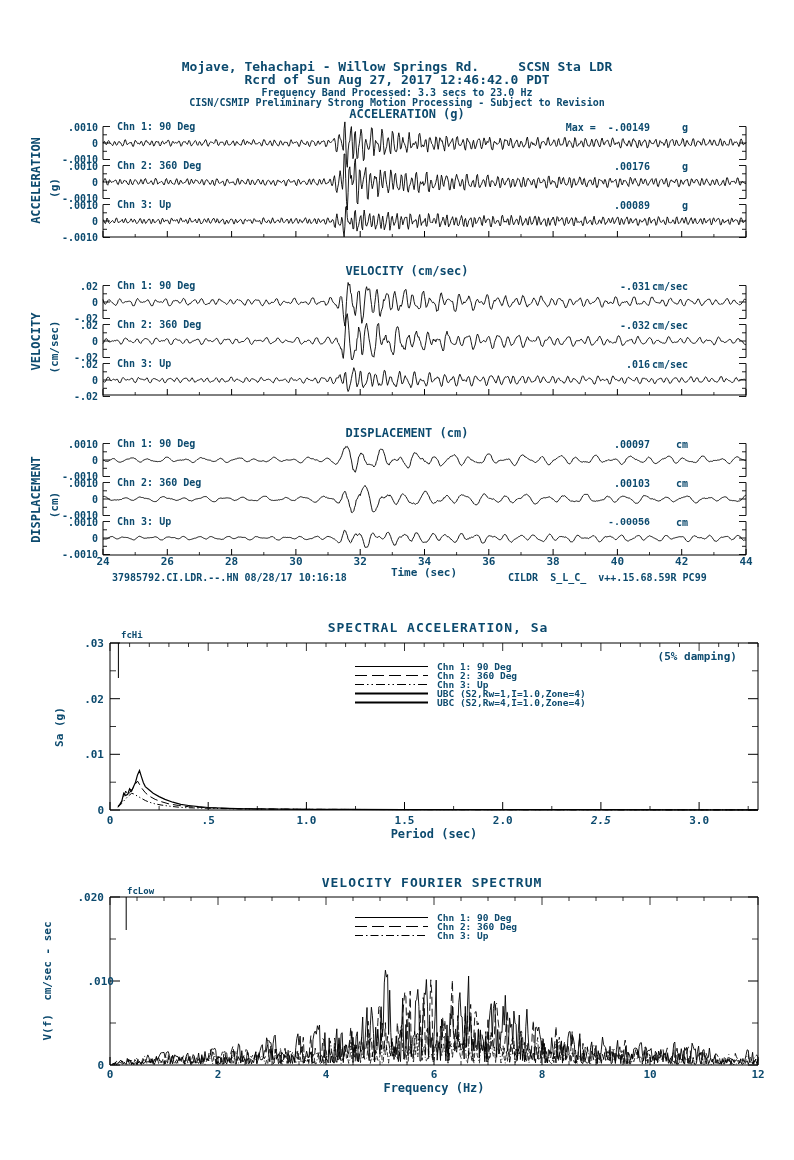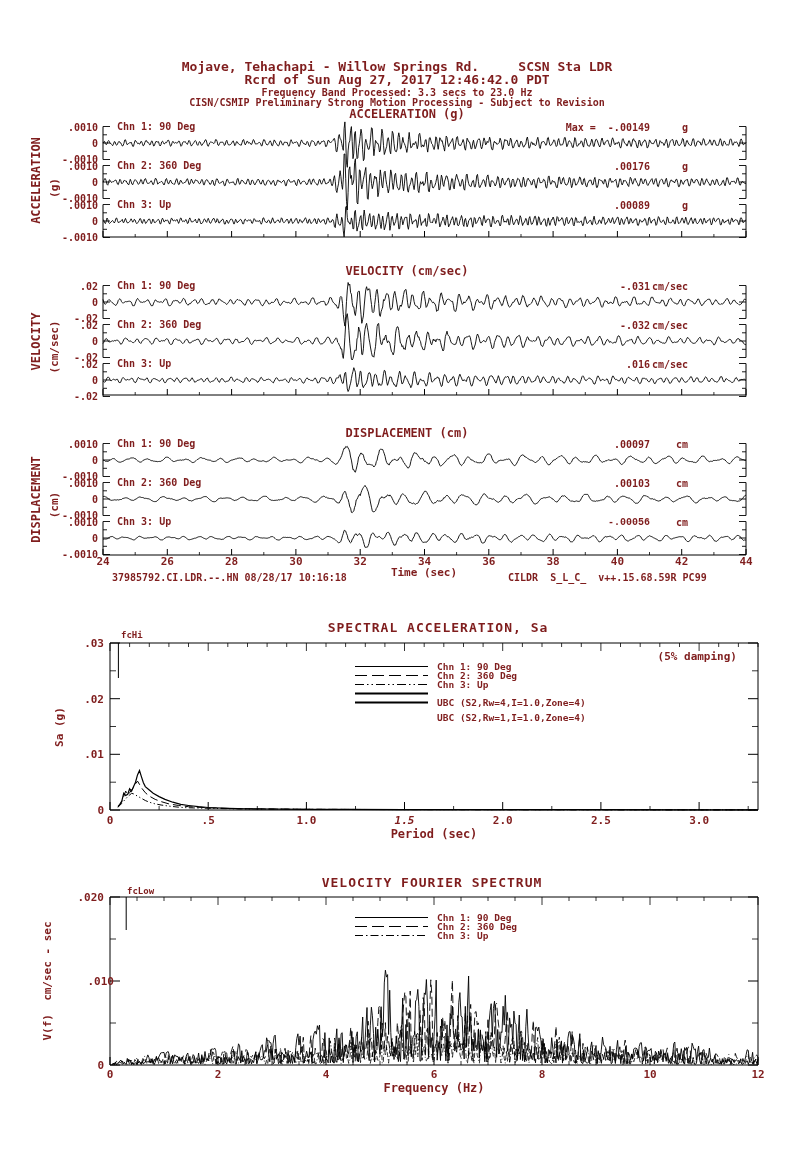--- a/index.html
+++ b/index.html
@@ -1,16 +1,16 @@
 <!DOCTYPE html>
 <html><head>
 <meta charset="utf-8">
 <style>
   html,body{margin:0;padding:0;background:#fff}
-  .page{position:relative;width:794px;height:1160px;background:#fff;color:#7f1d1d;
+  .page{position:relative;width:794px;height:1160px;background:#fff;color:#0c4a6e;
         font-family:"DejaVu Sans Mono","Liberation Mono",monospace;font-weight:bold;overflow:hidden}
   .abs{position:absolute;white-space:pre}
   .ctr{text-align:center}
   .rt{text-align:right}
   .f9{font-size:9px;line-height:10px}
   .f95{font-size:9.5px;line-height:10px}
   .f10{font-size:10px;line-height:11px}
   .f11{font-size:11px;line-height:12px}
   .f12{font-size:12px;line-height:13px}
   .f13{font-size:13px;line-height:14px}
@@ -445,28 +445,28 @@
       <div class="abs f10" style="left: 117px; top: 516px;">Chn 3: Up</div>
       <div class="abs f10 rt" style="left: 480px; top: 517px; width: 170px; font-family: Liberation Mono, monospace;">-.00056</div>
       <div class="abs f10 rt" style="left: 628px; top: 517px; width: 60px;">cm</div>
       <div class="abs f11 rt" style="left: 60px; top: 638px; width: 44px;">.03</div>
       <div class="abs f11 rt" style="left: 60px; top: 693.667px; width: 44px;">.02</div>
       <div class="abs f11 rt" style="left: 60px; top: 749.333px; width: 44px;">.01</div>
       <div class="abs f11 rt" style="left: 60px; top: 805px; width: 44px;">0</div>
       <div class="abs f11 ctr" style="left: 88px; top: 815px; width: 44px;">0</div>
       <div class="abs f11 ctr" style="left: 186.182px; top: 815px; width: 44px;">.5</div>
       <div class="abs f11 ctr" style="left: 284.364px; top: 815px; width: 44px;">1.0</div>
-      <div class="abs f11 ctr" style="left: 382.545px; top: 815px; width: 44px; font-style: italic;">1.5</div>
+      <div class="abs f11 ctr" style="left: 382.545px; top: 815px; width: 44px;">1.5</div>
       <div class="abs f11 ctr" style="left: 480.727px; top: 815px; width: 44px;">2.0</div>
-      <div class="abs f11 ctr" style="left: 578.909px; top: 815px; width: 44px;">2.5</div>
+      <div class="abs f11 ctr" style="left: 578.909px; top: 815px; width: 44px; font-style: italic;">2.5</div>
       <div class="abs f11 ctr" style="left: 677.091px; top: 815px; width: 44px;">3.0</div>
       <div class="abs f95" style="left: 437px; top: 662px;">Chn 1: 90 Deg</div>
       <div class="abs f95" style="left: 437px; top: 671px;">Chn 2: 360 Deg</div>
       <div class="abs f95" style="left: 437px; top: 680px;">Chn 3: Up</div>
-      <div class="abs f95" style="left: 437px; top: 689px; margin-top: 24px;">UBC (S2,Rw=1,I=1.0,Zone=4)</div>
+      <div class="abs f95" style="left: 437px; top: 689px;">UBC (S2,Rw=1,I=1.0,Zone=4)</div>
       <div class="abs f95" style="left: 437px; top: 698px;">UBC (S2,Rw=4,I=1.0,Zone=4)</div>
       <div class="abs f11 rt" style="left: 56px; top: 892px; width: 48px;">.020</div>
       <div class="abs f11 rt" style="left: 66px; top: 976px; width: 48px;">.010</div>
       <div class="abs f11 rt" style="left: 56px; top: 1060px; width: 48px;">0</div>
       <div class="abs f11 ctr" style="left: 88px; top: 1069px; width: 44px;">0</div>
       <div class="abs f11 ctr" style="left: 196px; top: 1069px; width: 44px;">2</div>
       <div class="abs f11 ctr" style="left: 304px; top: 1069px; width: 44px;">4</div>
       <div class="abs f11 ctr" style="left: 412px; top: 1069px; width: 44px;">6</div>
       <div class="abs f11 ctr" style="left: 520px; top: 1069px; width: 44px;">8</div>
       <div class="abs f11 ctr" style="left: 628px; top: 1069px; width: 44px;">10</div>

